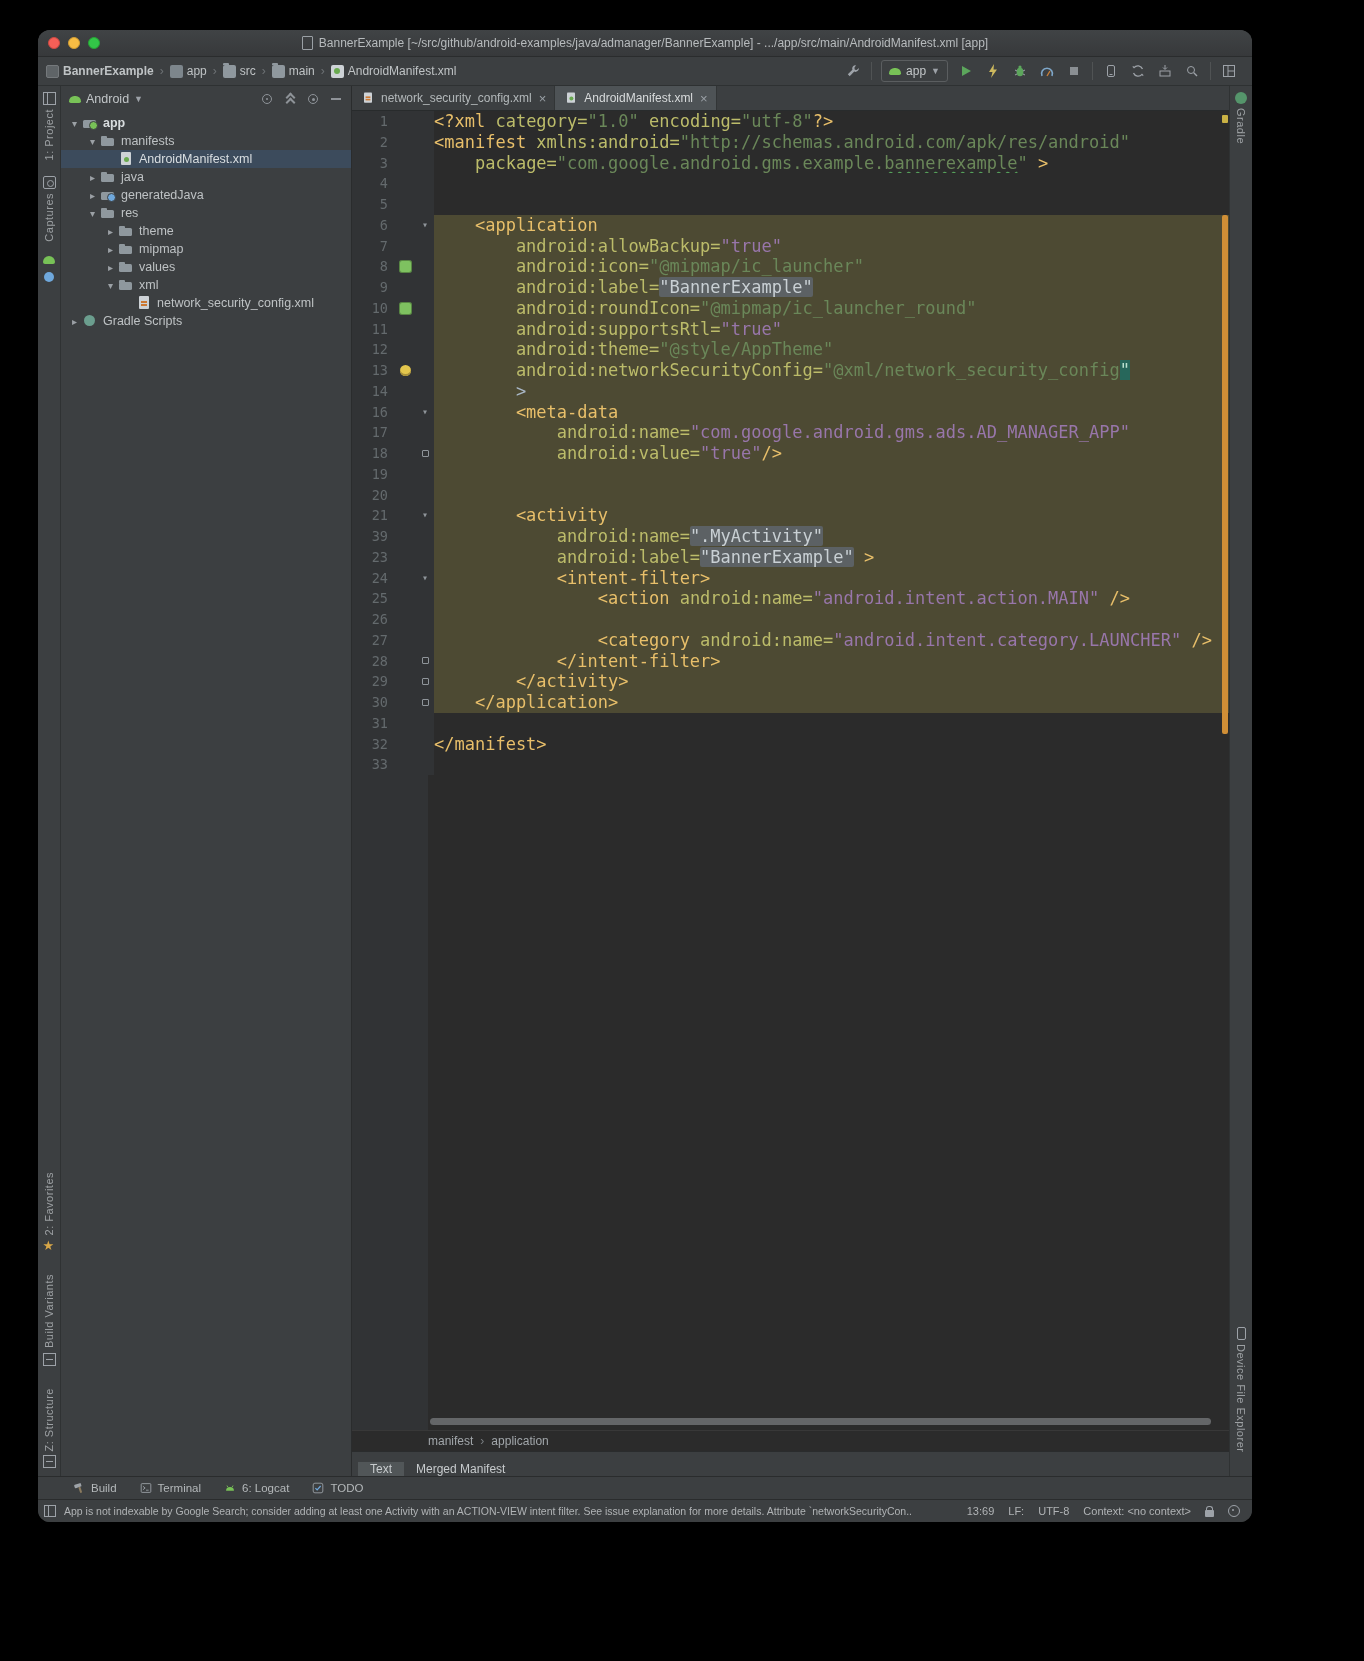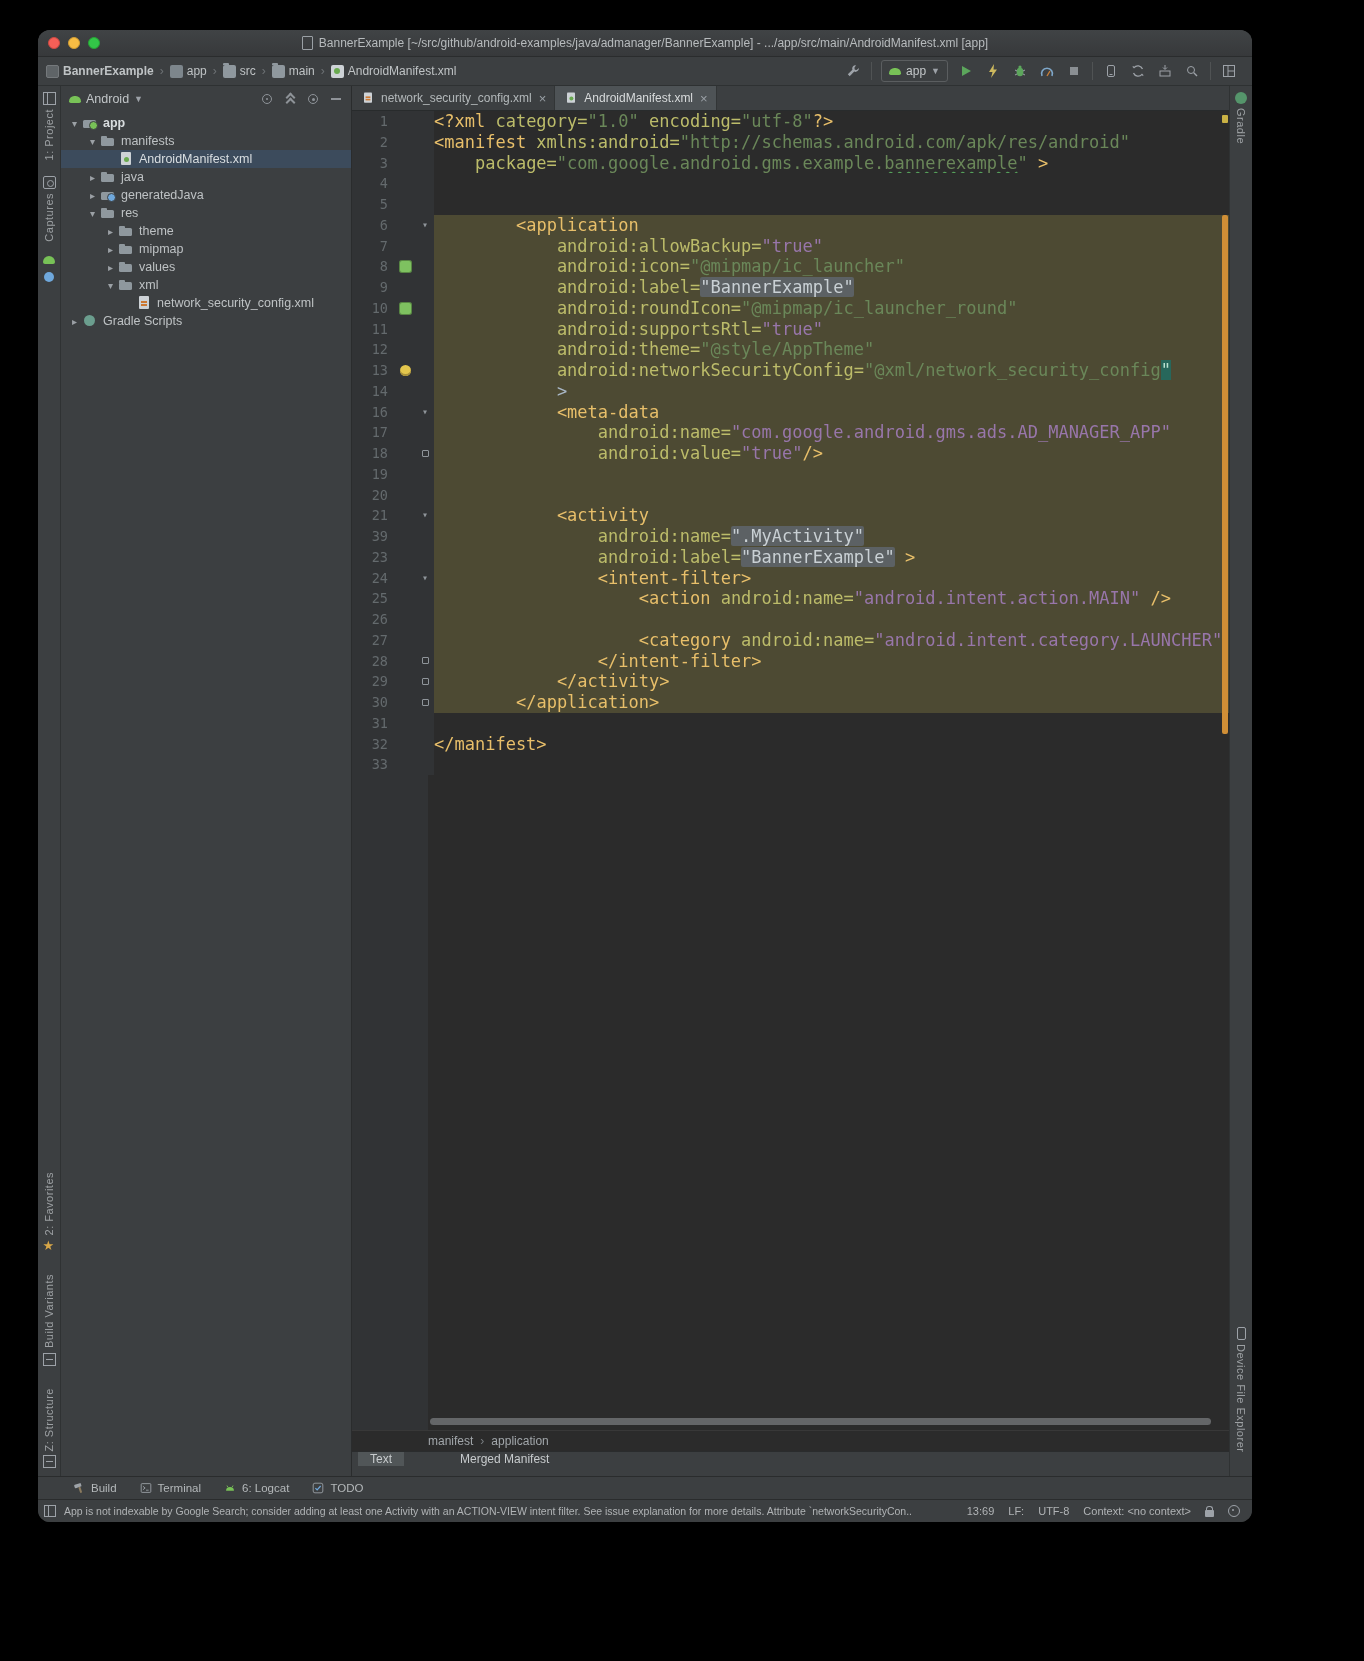--- a/index.html
+++ b/index.html
@@ -100,38 +100,38 @@
   .code-viewport{flex:1;position:relative;overflow:hidden;min-height:0;
                  background:linear-gradient(to right,#313335 0,#313335 76px,#2b2b2b 76px);}
   .code-line{display:flex;height:20.75px;line-height:20.75px;font-family:"DejaVu Sans Mono",monospace;font-size:17px;}
   .ln{width:36px;flex:none;text-align:right;padding-right:6px;color:#646a6d;background:#313335;font-size:13.5px;}
   .gi{width:22px;flex:none;background:#313335;display:flex;align-items:center;justify-content:center;}
   .fold{width:18px;flex:none;background:#313335;display:flex;align-items:center;justify-content:center;color:#8f959a;font-size:10px;}
   .fold-end{width:7px;height:7px;border:1px solid #8f959a;border-radius:1px;box-sizing:border-box;}
   .gic-launcher{width:13px;height:13px;border-radius:3px;background:#7ec160;box-shadow:inset 0 0 0 1px rgba(0,0,0,.3);}
   .gic-bulb{width:11px;height:11px;border-radius:50%;background:#e3c64d;box-shadow:inset 0 -2px 0 #a8913a;}
   .ltext{flex:1;white-space:pre;overflow:hidden;color:#a9b7c6;}
-  .ltext.sel{background:#4d4a33;padding-left:41px;}
+  .ltext.sel{background:#4d4a33;}
   .tk-t{color:#e8bf6a;}
   .tk-a{color:#bcbc6a;}
   .tk-s{color:#6a8759;}
   .tk-p{color:#9876aa;}
   .tk-w{color:#a9b7c6;}
   .tk-hl{color:#c9d0d4;background:#5c6164;border-radius:2px;}
   .tk-sq{color:#6a8759;text-decoration:underline wavy #55a05a;text-underline-offset:3px;}
   .tk-cq{color:#b9e0cf;background:#27675b;}
   .error-stripe{position:absolute;top:0;bottom:0;right:0;width:9px;}
   .stripe-tick-top{position:absolute;right:1px;top:4px;width:6px;height:8px;background:#c9b144;border-radius:1px;}
   .stripe-bar{position:absolute;right:1px;top:104px;width:6px;height:519px;background:#cf8e36;border-radius:2px;}
   .hscrollbar{position:absolute;left:78px;right:18px;bottom:5px;height:7px;border-radius:4px;background:rgba(170,175,180,.45);}
   .ed-crumbs{height:20px;flex:none;background:#2b2b2b;border-top:1px solid #383838;display:flex;align-items:center;
              gap:7px;padding-left:76px;font-size:12px;color:#a1a6aa;}
   .ed-crumbs .sep{color:#787d81;}
-  .bottom-tabs{height:24px;flex:none;background:#3c3f41;border-top:1px solid #2a2c2d;display:flex;align-items:flex-start;
-               font-size:12px;padding-left:6px;gap:44px;}
+  .bottom-tabs{height:24px;flex:none;background:#3c3f41;border-top:1px solid #2a2c2d;display:flex;align-items:flex-end;
+               font-size:12px;padding-left:6px;}
   .btab{display:flex;align-items:center;padding:0 12px;color:#c7cbcd;cursor:pointer;}
   .btab.active{background:#515658;}
   
   .bottom-toolbar{height:22px;flex:none;background:#3c3f41;border-top:1px solid #2a2c2d;display:flex;align-items:center;
                   font-size:11.5px;color:#b4b8ba;padding:0 14px 0 34px;gap:22px;}
   .bt-item{display:flex;align-items:center;gap:5px;cursor:pointer;}
   .bt-right{margin-left:auto;display:flex;align-items:center;gap:6px;margin-top:43px;}
   .status-bar{height:22px;flex:none;background:#3c3f41;border-top:1px solid #2a2c2d;display:flex;align-items:center;
               font-size:10.5px;color:#b0b3b5;padding:0 12px 0 6px;gap:12px;}
   .status-left{flex:1;min-width:0;overflow:hidden;white-space:nowrap;display:flex;align-items:center;gap:8px;}

